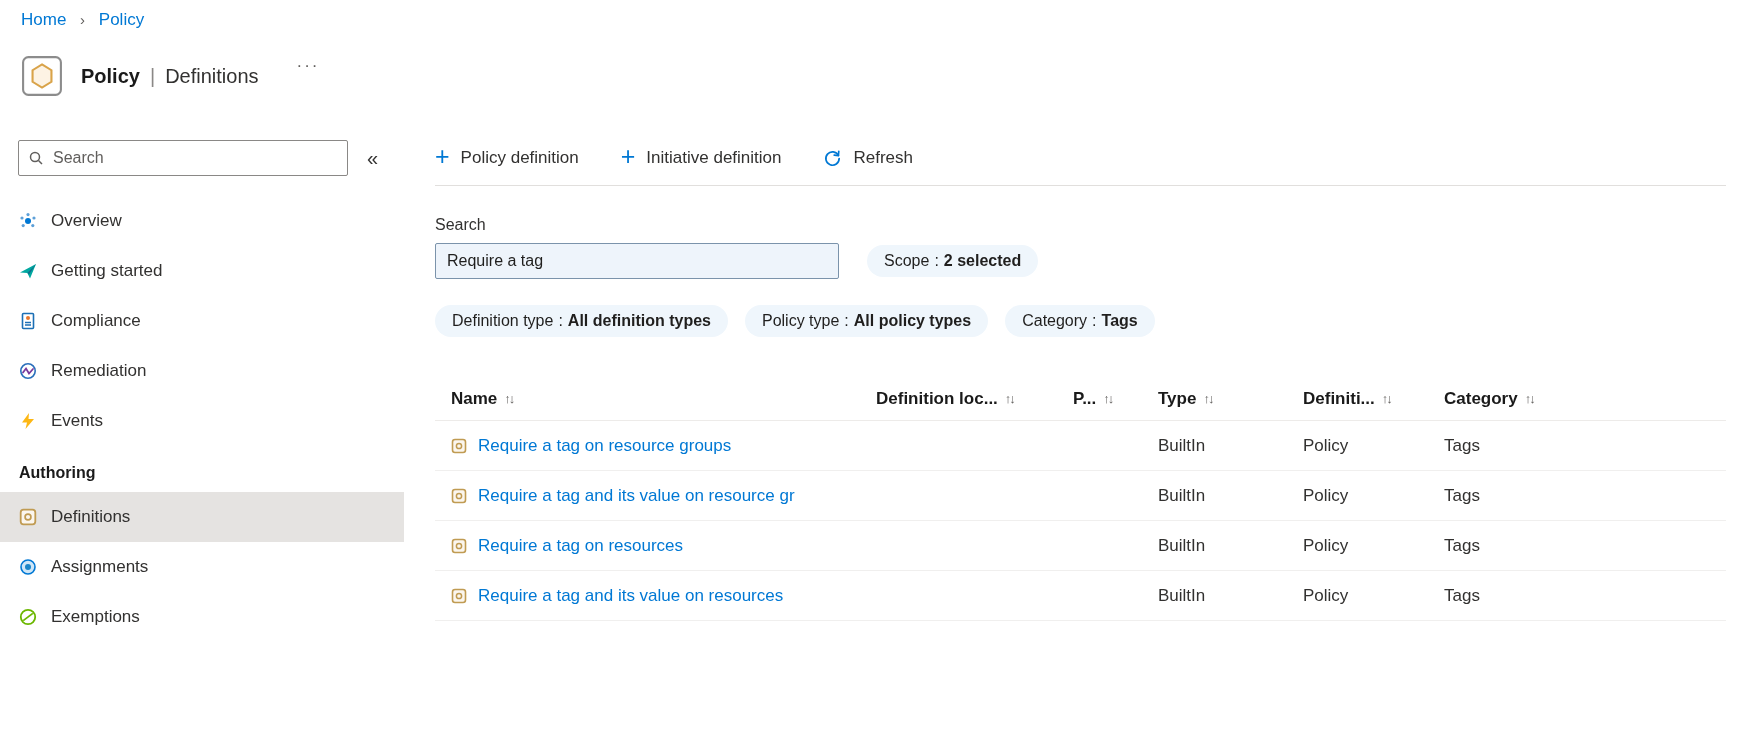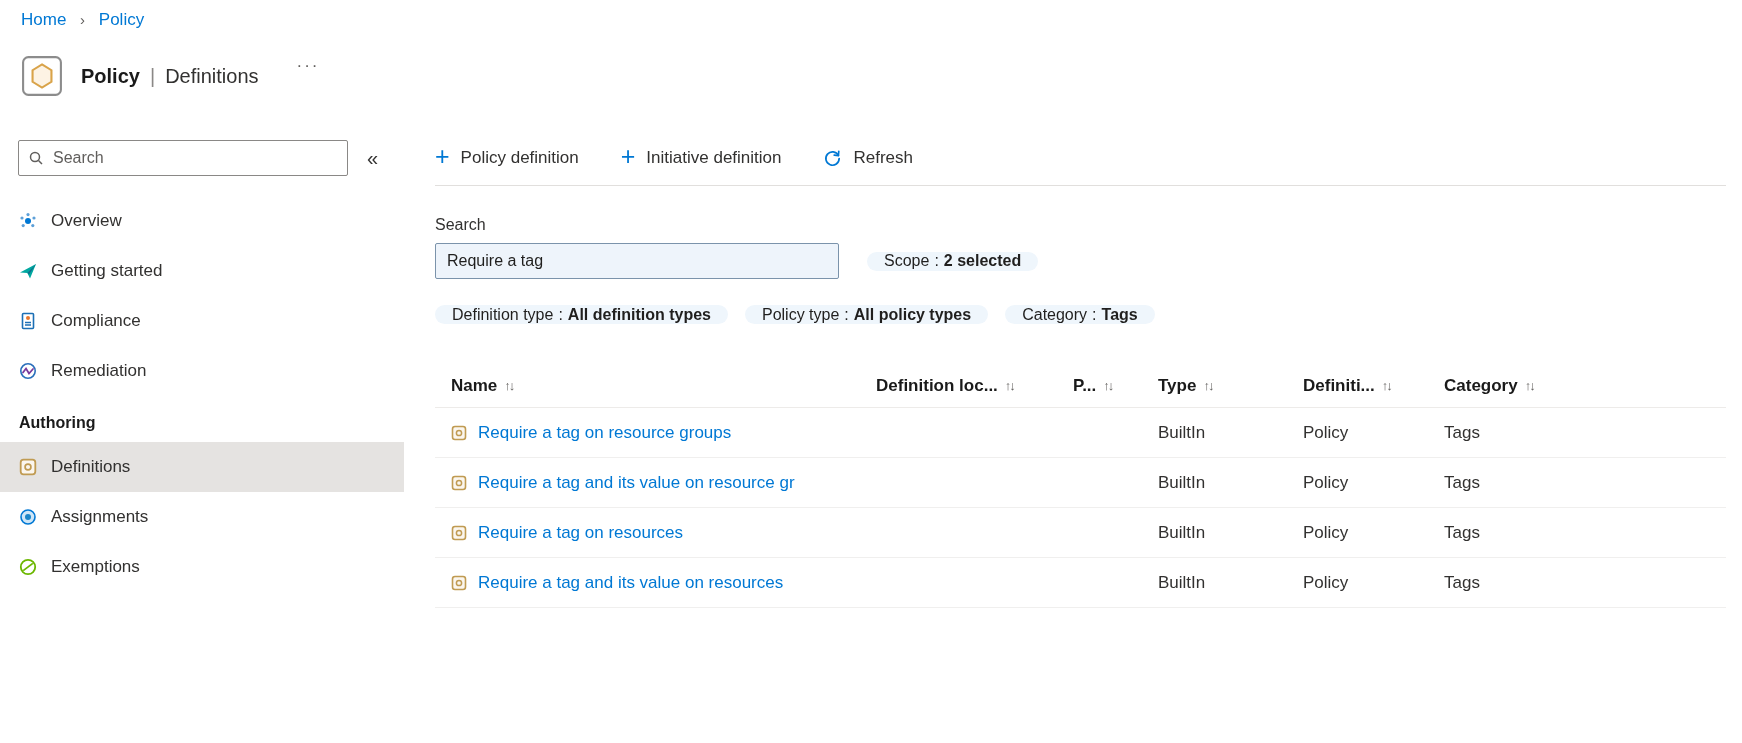--- a/index.html
+++ b/index.html
@@ -56,21 +56,21 @@
             font-size: 17px; color: #323130; padding: 0; }
   .plus { color: #0078d4; font-size: 25px; font-weight: 400; line-height: 1; margin-top: -3px; }
   .refresh-ic, .refresh-ic svg { width: 19px; height: 19px; display: block; }
   .tb-divider { border-bottom: 1px solid #e1dfdd; margin-top: 9px; }
 
   
   .search-label { margin-top: 30px; font-size: 16px; color: #323130; }
   .filter-row1 { display: flex; align-items: center; gap: 28px; margin-top: 9px; }
   .filter-search { width: 404px; height: 36px; border: 1px solid #7b93ab; border-radius: 2px;
                    background: #eef4fb; padding: 0 11px; font-size: 16px; font-family: inherit; color: #201f1e; outline: none; }
-  .pill { display: inline-flex; align-items: center; height: 19px; padding: 0 17px; border-radius: 18px;
+  .pill { display: inline-flex; align-items: center; height: 32px; padding: 0 17px; border-radius: 18px;
           background: #eff6fc; border: none; font-size: 16px; color: #201f1e; white-space: nowrap; }
   .pill-sep { margin: 0 5px; }
   .pill-value { font-weight: 700; }
   .filter-row2 { display: flex; gap: 17px; margin-top: 26px; }
 
   
   .table { margin-top: 40px; }
   .thead, .trow { display: grid; grid-template-columns: 441px 197px 85px 145px 141px 1fr; align-items: center; }
   .thead { height: 44px; font-weight: 700; font-size: 17px; border-bottom: 1px solid #edebe9; color: #1a1a1a; }
   .th { display: flex; align-items: center; cursor: pointer; }
@@ -157,20 +157,28 @@
         </div>
         <div class="sb-item">
           <span class="sb-icon">
             <svg viewBox="0 0 18 18">
               <circle cx="9" cy="9" r="7.2" fill="none" stroke="#2a6fbb" stroke-width="1.6"></circle>
               <path d="M4 10.5 L7 6.5 L10 11.5 L14 7" fill="none" stroke="#7a3b9d" stroke-width="1.8" stroke-linecap="round"></path>
             </svg>
           </span>
           <span class="sb-label">Remediation</span>
         </div>
+        <div class="sb-item">
+          <span class="sb-icon">
+            <svg viewBox="0 0 18 18">
+              <path d="M10 1 L3 10.5 H8 L6.5 17 L15 7 H9.5 Z" fill="#fdb714"></path>
+            </svg>
+          </span>
+          <span class="sb-label">Events</span>
+        </div>
 
         <div class="sb-section">Authoring</div>
 
         <div class="sb-item selected">
           <span class="sb-icon">
             <svg viewBox="0 0 16 16">
               <rect x="1.5" y="1.5" width="13" height="13" rx="2.5" fill="#fbf6ee" stroke="#c09b52" stroke-width="1.6"></rect>
               <circle cx="8" cy="8" r="2.6" fill="none" stroke="#c09b52" stroke-width="1.5"></circle>
             </svg>
           </span>

